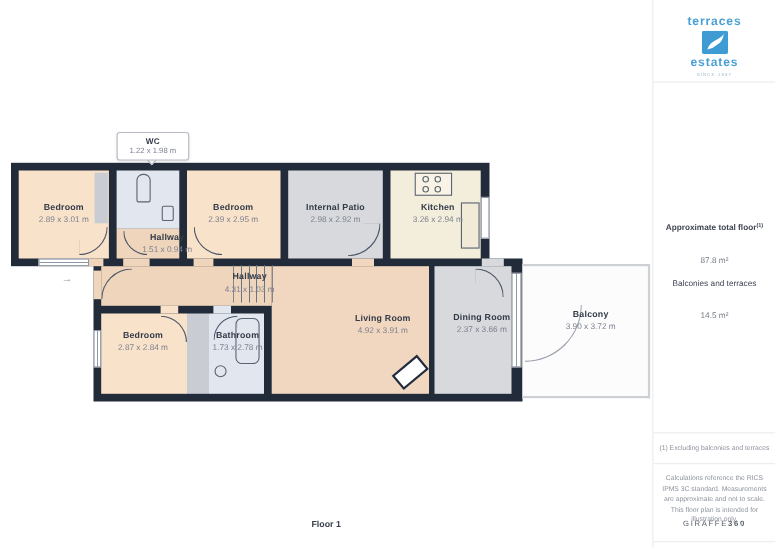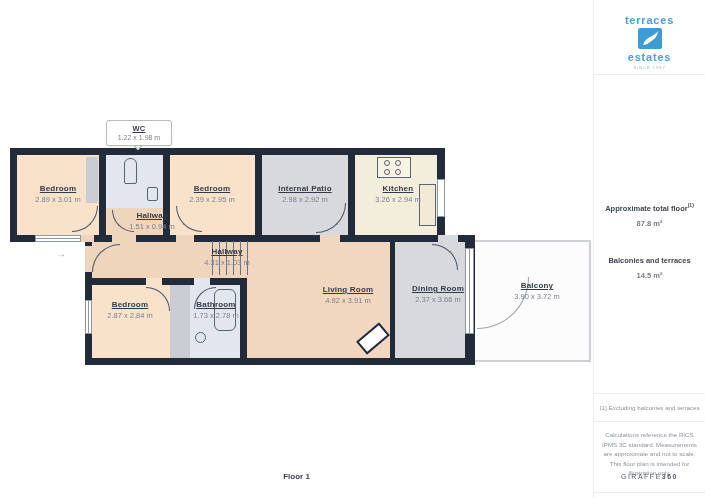--- a/index.html
+++ b/index.html
@@ -4,21 +4,21 @@
 <style>
   * { margin:0; padding:0; box-sizing:border-box; }
   html,body { background:#fff; }
   body { font-family:"Liberation Sans", sans-serif; }
   #page { position:relative; width:705px; height:498px; background:#fff; overflow:hidden; }
 
   
   .wallblock { position:absolute; background:#222b3a; }
   .room { position:absolute; }
   .rlabel { position:absolute; transform:translateX(-50%); text-align:center; white-space:nowrap; z-index:30; }
-  .rname { font-size:8px; font-weight:bold; color:#333b49; letter-spacing:.2px;text-decoration:underline; }
+  .rname { font-size:8px; font-weight:bold; color:#333b49; letter-spacing:.2px; }
   .rdims { font-size:7.5px; color:#7d8290; margin-top:2px; }
 
   .win { position:absolute; background:#fff; border:1px solid #8f97a3; z-index:12; }
   .win-h { background-image:linear-gradient(to bottom, transparent 44%, #8f97a3 44%, #8f97a3 56%, transparent 56%); }
   .win-v { background-image:linear-gradient(to right, transparent 44%, #8f97a3 44%, #8f97a3 56%, transparent 56%); }
 
   .opening { position:absolute; z-index:11; }
   .door { position:absolute; z-index:20; }
 
   .fixture { position:absolute; border:1px solid #5a6372; z-index:15; }
@@ -53,22 +53,22 @@
   .hdiv { position:absolute; left:594px; width:111px; height:1px; background:#ececec; }
 
   .logo { position:absolute; left:594px; top:14px; width:111px; text-align:center; }
   .logo-word { font-size:11px; font-weight:bold; color:#4ba0d6; letter-spacing:.8px; }
   .logo-icon { width:24px; height:21px; margin:2px auto; display:block; }
   .logo-tagline { font-size:4px; color:#9db8c9; letter-spacing:1px; margin-top:2px; }
 
   .areabox { position:absolute; left:594px; top:202px; width:111px; text-align:center; }
   .area-title { font-size:7.5px; font-weight:bold; color:#3f4552; }
   .area-title sup { font-size:5px; }
-  .area-value { font-size:7.5px; color:#757b86; margin-top:6px;font-weight:bold; }
-  .area-label2 { font-size:7.5px; font-weight:bold; color:#3f4552; margin-top:28px; }
+  .area-value { font-size:7.5px; color:#757b86; margin-top:20px; }
+  .area-label2 { font-size:7.5px; font-weight:normal; color:#3f4552; margin-top:12px; }
 
   .footnote { position:absolute; left:594px; top:404px; width:111px; text-align:center;
     font-size:6.2px; color:#8d939c; }
   .disclaimer { position:absolute; left:599px; top:430px; width:101px; text-align:center;
     font-size:6.2px; line-height:1.55; color:#8d939c; }
   .brand { position:absolute; left:594px; top:473px; width:111px; text-align:center;
     font-size:7px; letter-spacing:1.5px; color:#555c66; }
   .brand b { font-weight:bold; }
 </style>
 </head>

